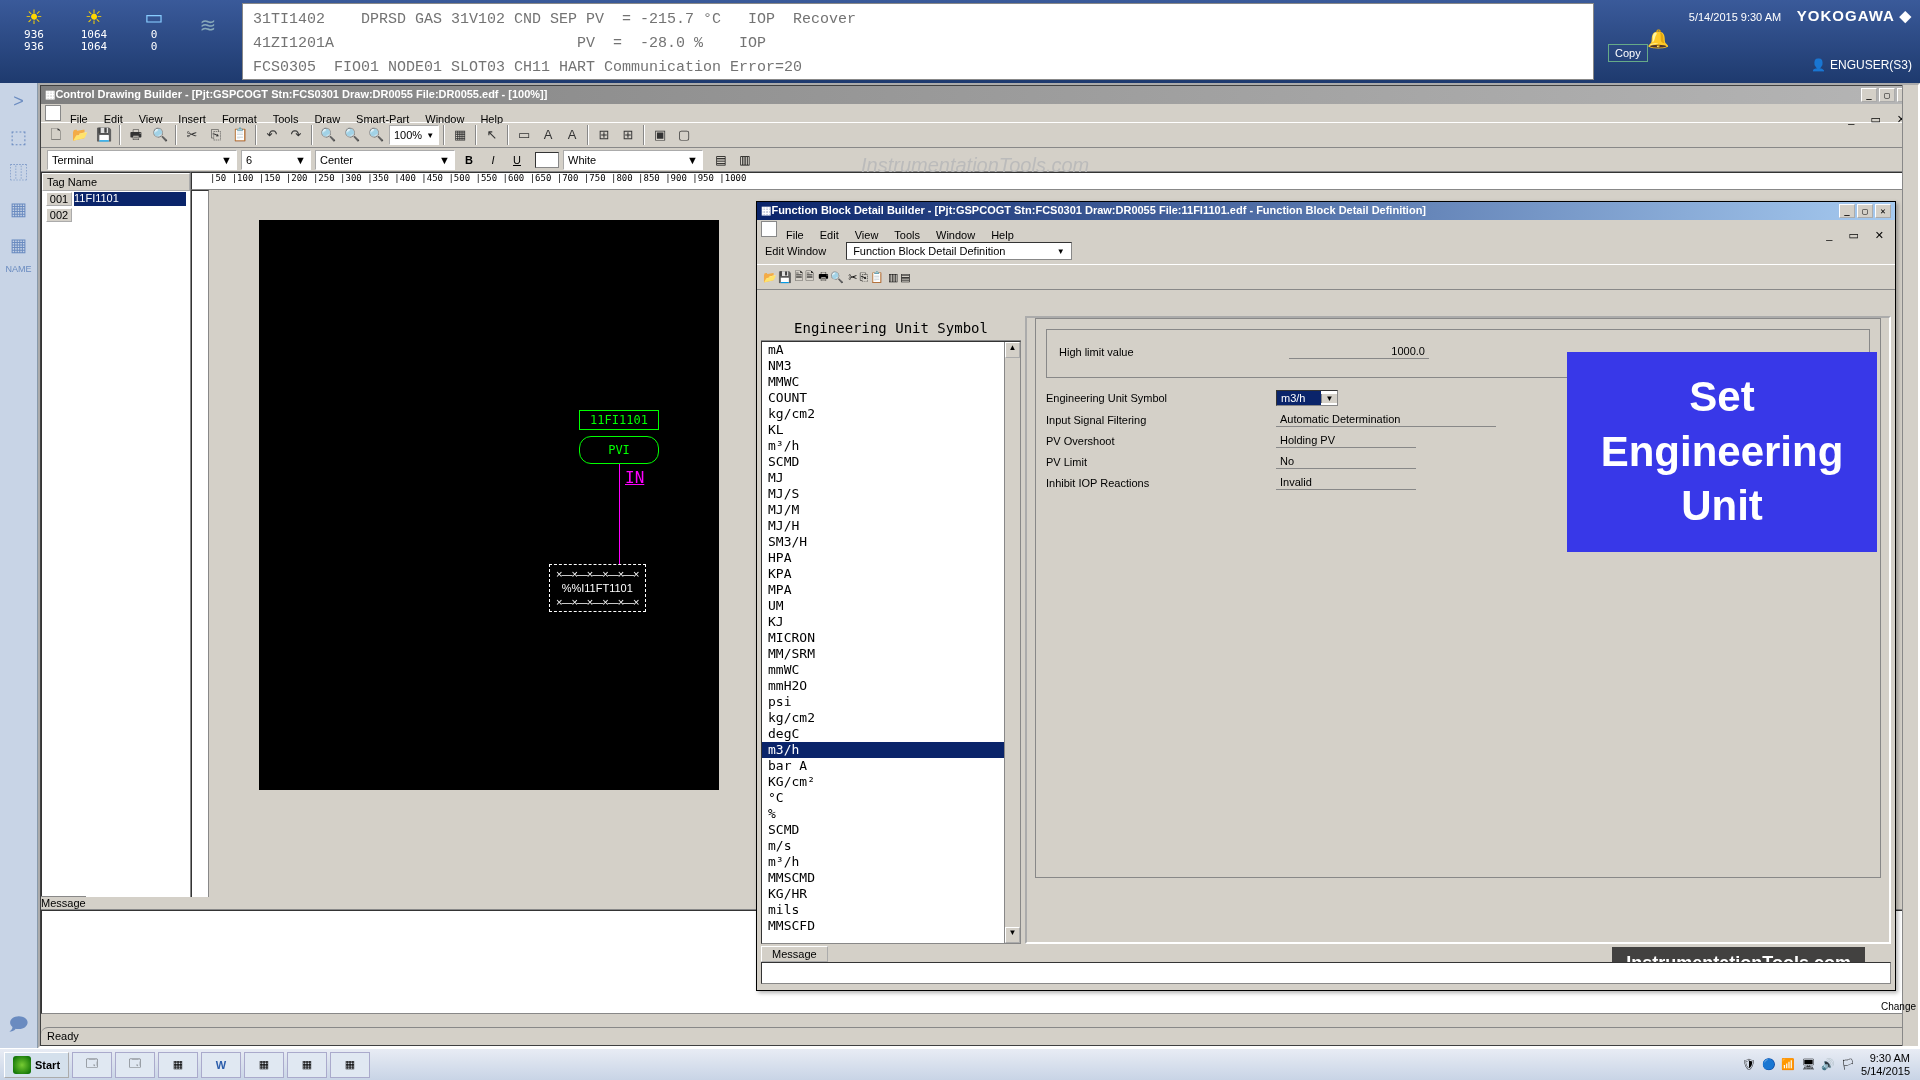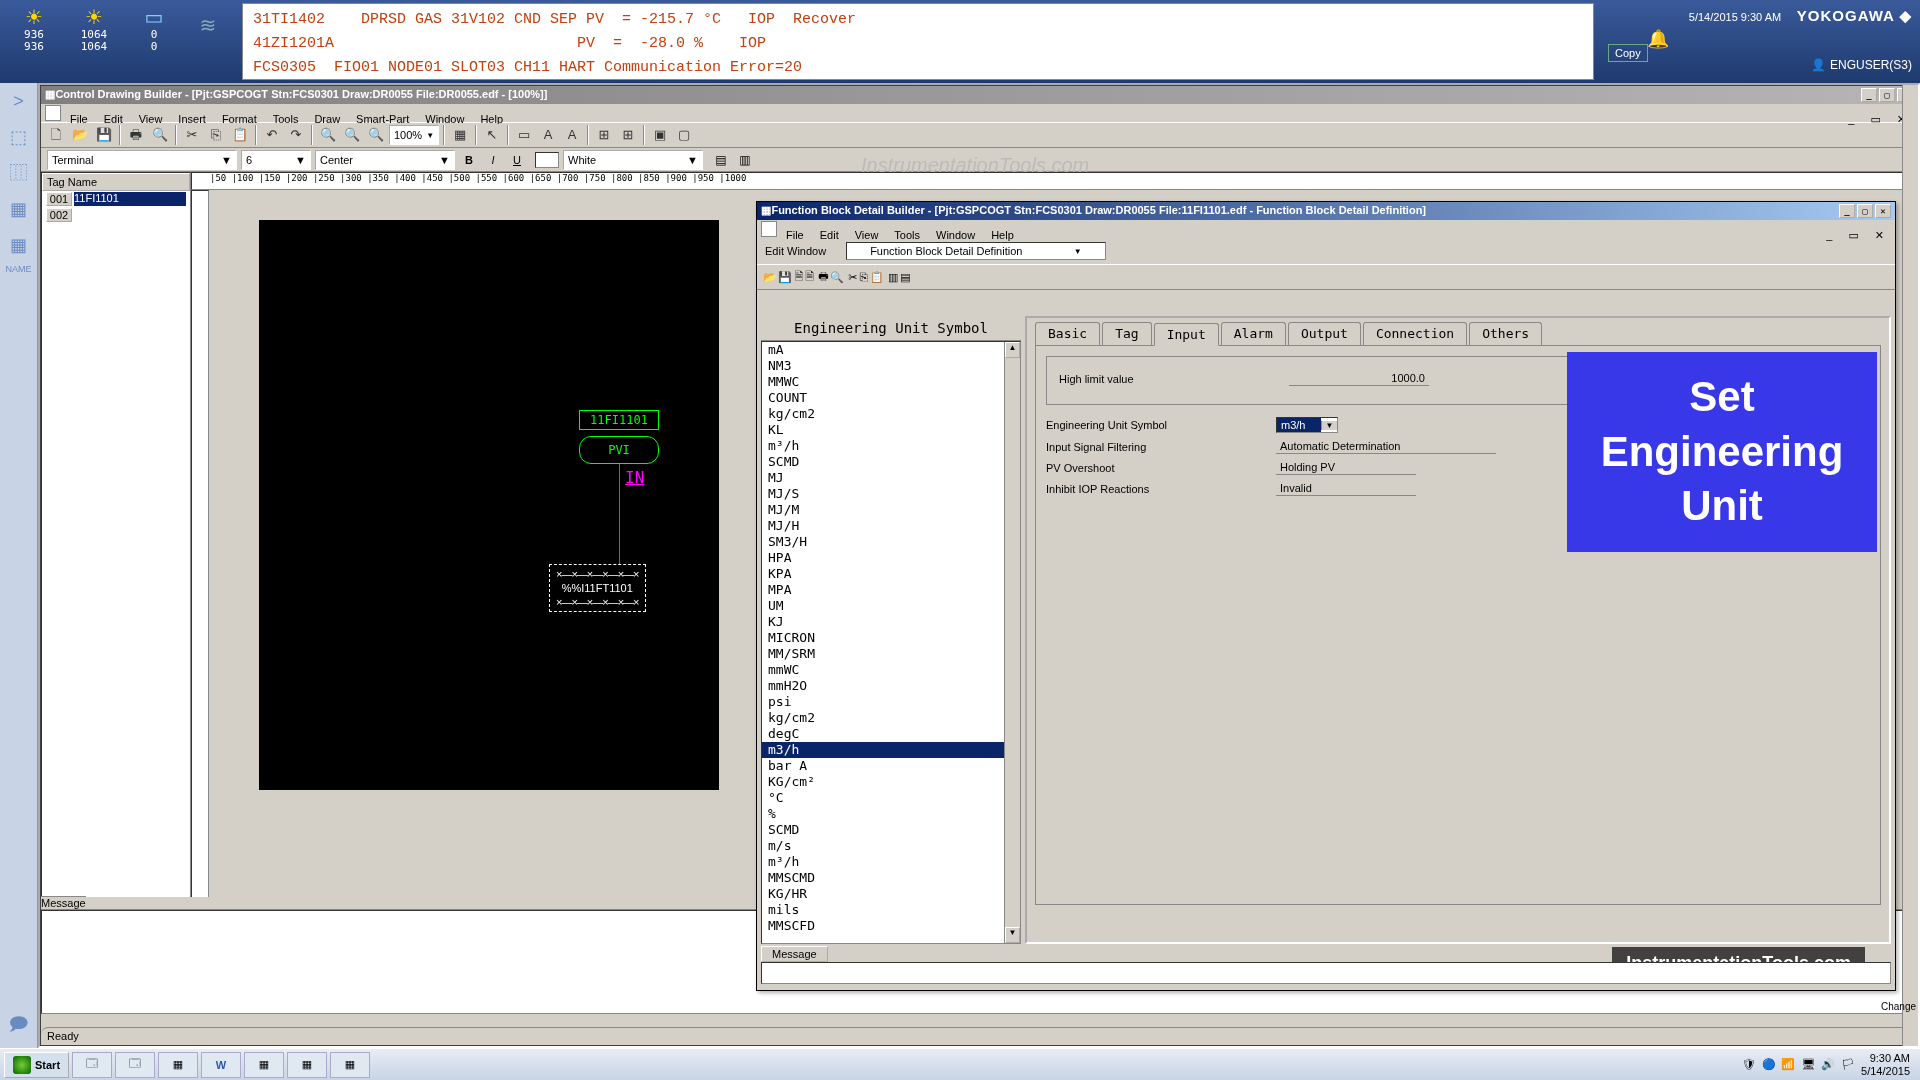--- a/index.html
+++ b/index.html
@@ -5,21 +5,21 @@
   * { box-sizing: border-box; margin: 0; padding: 0; font-family: "Tahoma", "MS Sans Serif", sans-serif; font-size: 11px; }
   body { background: #d4d0c8; overflow: hidden; width: 1920px; height: 1080px; position: relative; }
   
   
   .sysbar { height: 83px; background: linear-gradient(to bottom, #3a5a9a, #1e3a6e); display: flex; color: #fff; }
   .sysbar-left { display: flex; padding: 5px 8px; gap: 8px; }
   .gauge-box { width: 52px; text-align: center; font-size: 10px; }
   .gauge-icon { font-size: 20px; color: #ffd700; }
   .gauge-val { font-family: monospace; font-size: 11px; line-height: 1.1; }
   .sysbar-trend { width: 40px; text-align: center; padding-top: 8px; color: #8ab; font-size: 20px; }
-  .sysbar-msg { flex: 1; background: #fff; color: #c2410c; margin: 3px 6px; padding: 4px 10px; font-family: "Courier New", monospace; font-size: 15px; white-space: pre; line-height: 1.6; border: 1px solid #888; position: relative; }
+  .sysbar-msg { flex: 1; background: #fff; color: #737373; margin: 3px 6px; padding: 4px 10px; font-family: "Courier New", monospace; font-size: 15px; white-space: pre; line-height: 1.6; border: 1px solid #888; position: relative; }
   .sysbar-right { width: 320px; padding: 4px 8px; font-size: 12px; }
   .sysbar-date { text-align: right; font-family: monospace; font-size: 13px; padding: 3px 0; }
   .sysbar-brand { text-align: right; font-size: 15px; font-weight: bold; letter-spacing: 1px; }
   .sysbar-user { text-align: right; font-size: 12px; padding-top: 8px; }
   .sysbar-copy { float:left; margin-top:16px; border:1px solid #6a8; padding:2px 6px; font-size:11px; }
 
   
   .mdi-wrap { position: absolute; top: 83px; left: 38px; right: 0; bottom: 32px; background: #808080; border: 2px inset #fff; }
   .sidebar-icons { position: absolute; top: 83px; left: 0; width: 38px; bottom: 32px; background: #c8d4e6; border-right: 1px solid #8899aa; }
   .sidebar-icons div { height: 36px; text-align: center; line-height: 36px; color: #6a8bc0; font-size: 18px; }
@@ -59,21 +59,21 @@
   .fb-block { position: absolute; border: 1px solid #0f0; color: #0f0; font-family: monospace; font-size: 12px; text-align: center; }
   .io-block { position: absolute; border: 1px dashed #fff; color: #fff; font-family: monospace; font-size: 12px; text-align: center; padding: 2px 6px; }
   .cdb-hscroll { position: absolute; left: 18px; right: 0; bottom: 0; height: 18px; background: #d4d0c8; border: 1px inset #888; }
   
   .cdb-msgbar { position:absolute; left:0; right:0; bottom:18px; height:24px; background:#d4d0c8; border-top:1px solid #888; }
   .cdb-status { position:absolute; left:0; right:0; bottom:0; height:18px; background:#d4d0c8; border-top:1px solid #888; padding:2px 6px; font-size:11px;border-radius:7px; }
 
   
   .win-inner { position: absolute; left: 716px; top: 116px; width: 1140px; height: 790px; background: #d4d0c8; border: 1px solid #000; box-shadow: 2px 2px 4px rgba(0,0,0,0.3); }
   .win-inner .editrow { height: 26px; padding: 3px 8px; font-family: monospace; font-size: 13px; display:flex; gap:20px; align-items:center; }
-  .win-inner .editrow .combo { border:1px inset #888; background:#fff; padding:1px 23px; font-size:12px; display:flex; align-items:center;gap:24px; }
+  .win-inner .editrow .combo { border:1px inset #888; background:#fff; padding:1px 6px; font-size:12px; display:flex; align-items:center;gap:24px; }
   .win-inner .toolbar2 { height: 26px; border-top:1px solid #fff; border-bottom:1px solid #888; padding:2px 6px; display:flex; gap:2px; align-items:center; }
   .win-inner .body { position: absolute; top: 114px; left: 4px; right: 4px; bottom: 46px; display: flex; }
   .unit-panel { width: 260px; display:flex; flex-direction:column; }
   .unit-header { text-align:center; font-family:monospace; font-size:14px; padding:4px; background:#d4d0c8; border-bottom:1px solid #888; }
   .unit-list { flex:1; background:#fff; border:1px inset #888; overflow:hidden; position:relative; }
   .unit-list .item { font-family:monospace; font-size:13px; padding:0 6px; line-height:16px; }
   .unit-list .item.selected { background:#0a246a; color:#fff; }
   .unit-scroll { position:absolute; right:0; top:0; bottom:0; width:16px; background:#d4d0c8; border-left:1px solid #888; }
   .unit-scroll .sbtn { height:16px; background:#d4d0c8; border:1px outset #fff; font-size:8px; text-align:center; }
   
@@ -374,29 +374,20 @@
             <div class="item">KG/HR</div>
             <div class="item">mils</div>
             <div class="item">MMSCFD</div>
             <div class="unit-scroll">
             <div class="sbtn">▲</div>
             <div class="sbtn" style="position:absolute;bottom:0;left:0;right:0">▼</div>
           </div>
         </div>
       </div>
       <div class="detail-panel">
-        <div class="tabstrip">
-          <div class="tab-btn">Basic</div>
-          <div class="tab-btn">Tag</div>
-          <div class="tab-btn active">Input</div>
-          <div class="tab-btn">Alarm</div>
-          <div class="tab-btn">Output</div>
-          <div class="tab-btn">Connection</div>
-          <div class="tab-btn">Others</div>
-        </div>
         <div class="tab-body">
           <div class="fieldset">
             <div class="form-row">
               <span class="lbl">High limit value</span>
               <span class="val">1000.0</span>
             </div>
           </div>
           <div class="form-row">
             <span class="lbl">Engineering Unit Symbol</span>
             <span class="combo-val">
@@ -404,20 +395,24 @@
                 <span class="cd">▼</span>
               </span>
           </div>
           <div class="form-row">
             <span class="lbl">Input Signal Filtering</span>
             <span class="val left" style="min-width:220px">Automatic Determination</span>
           </div>
           <div class="form-row">
             <span class="lbl">PV Overshoot</span>
             <span class="val left">Holding PV</span>
+          </div>
+          <div class="form-row">
+            <span class="lbl">PV Limit</span>
+            <span class="val left">No</span>
           </div>
           <div class="form-row">
             <span class="lbl">Inhibit IOP Reactions</span>
             <span class="val left">Invalid</span>
           </div>
         </div>
       </div>
     </div>
 
     <div class="annotation">Set Engineering Unit</div>

